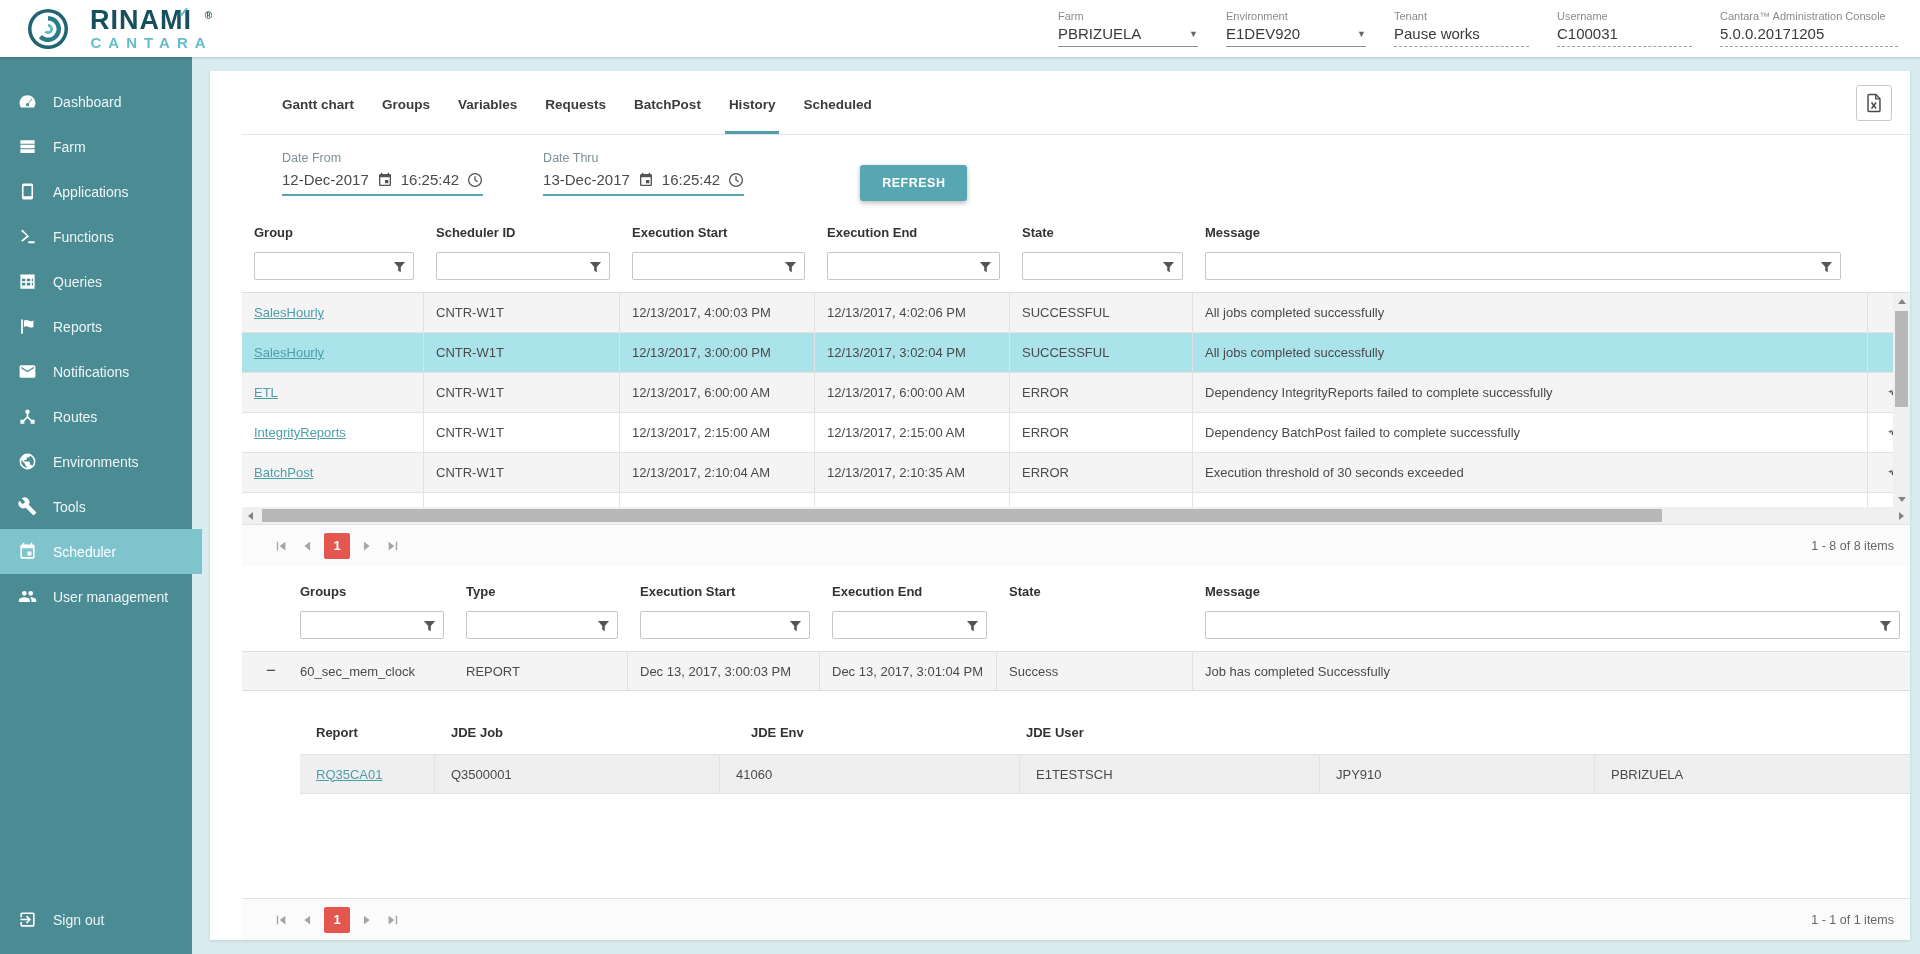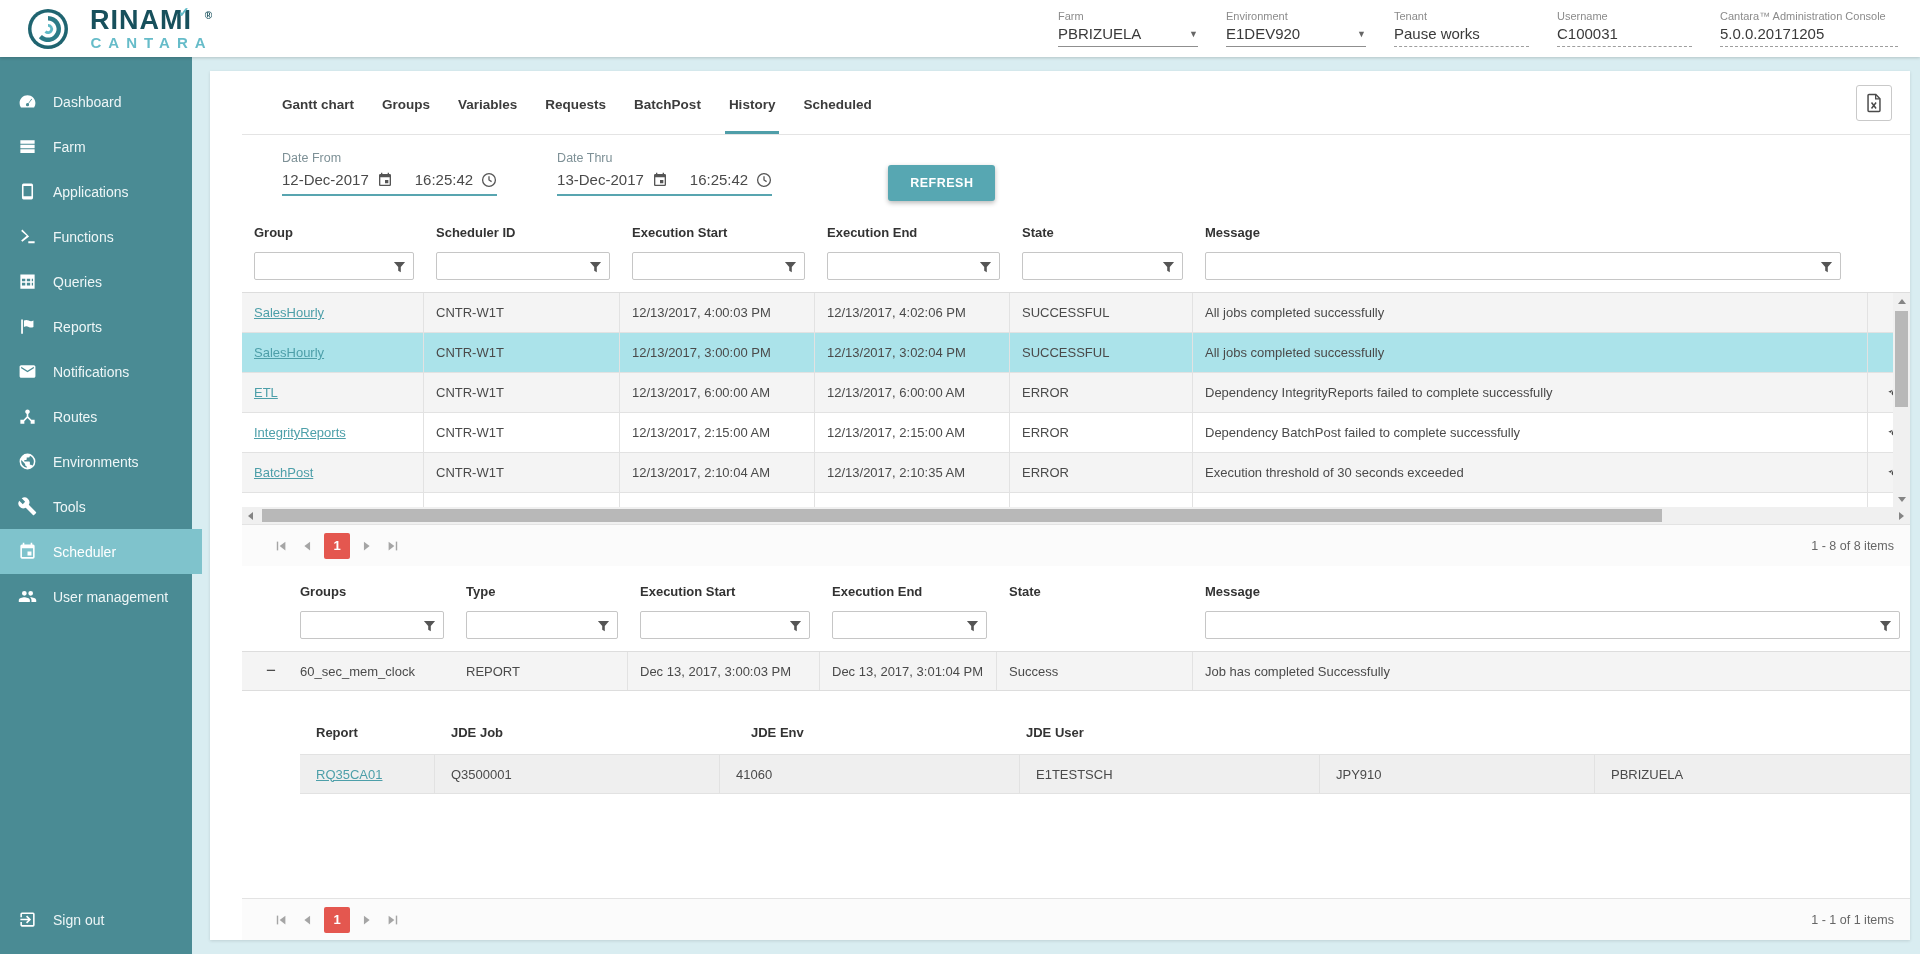--- a/index.html
+++ b/index.html
@@ -38,21 +38,21 @@
   .tab { font-size:13.5px; font-weight:bold; color:#3c3c3c; padding:24px 14px 21px; cursor:pointer; position:relative; }
   .tab.active::after { content:""; position:absolute; left:10px; right:10px; bottom:-1px; height:3px; background:#4f9ea9; }
   .export-btn { position:absolute; right:18px; top:14px; width:36px; height:36px; border:1px solid #c9c9c9; border-radius:3px; background:#fff; display:flex; align-items:center; justify-content:center; cursor:pointer; }
 
   
   .filtersec { display:flex; align-items:flex-start; padding:16px 0 14px 40px; gap:0; }
   .dgroup { margin-right:60px; }
   .dgroup .dlbl { font-size:12.5px; color:#7d9096; margin-bottom:6px; }
   .dval { display:flex; align-items:center; gap:8px; font-size:15px; color:#4a4a4a; border-bottom:2px solid #58a5b0; padding-bottom:6px; }
   .dval svg { width:16px; height:16px; }
-  .dval .t { margin-left:14px; }
+  .dval .t { }
   .refresh { margin-left:56px; margin-top:14px; background:#57a7b2; color:#fff; border:none; font-family:"Liberation Sans",sans-serif; font-size:12.5px; font-weight:bold; letter-spacing:.5px; padding:11px 22px; border-radius:3px; box-shadow:0 2px 5px rgba(0,0,0,.28); cursor:pointer; }
 
   
   .ghead { display:flex; }
   .gh { font-size:13px; font-weight:bold; color:#333; padding:10px 0 8px 12px; }
   .frow { display:flex; padding:4px 0 12px; }
   .fcell { padding:0 10px 0 12px; }
   .finp { position:relative; height:28px; border:1px solid #c6c6c6; border-radius:2px; background:#fff; }
   .finp input { width:100%; height:100%; border:none; outline:none; background:transparent; padding:0 28px 0 8px; font-family:"Liberation Sans",sans-serif; font-size:13px; color:#444; }
   .funnel { position:absolute; right:7px; top:7px; cursor:pointer; }

